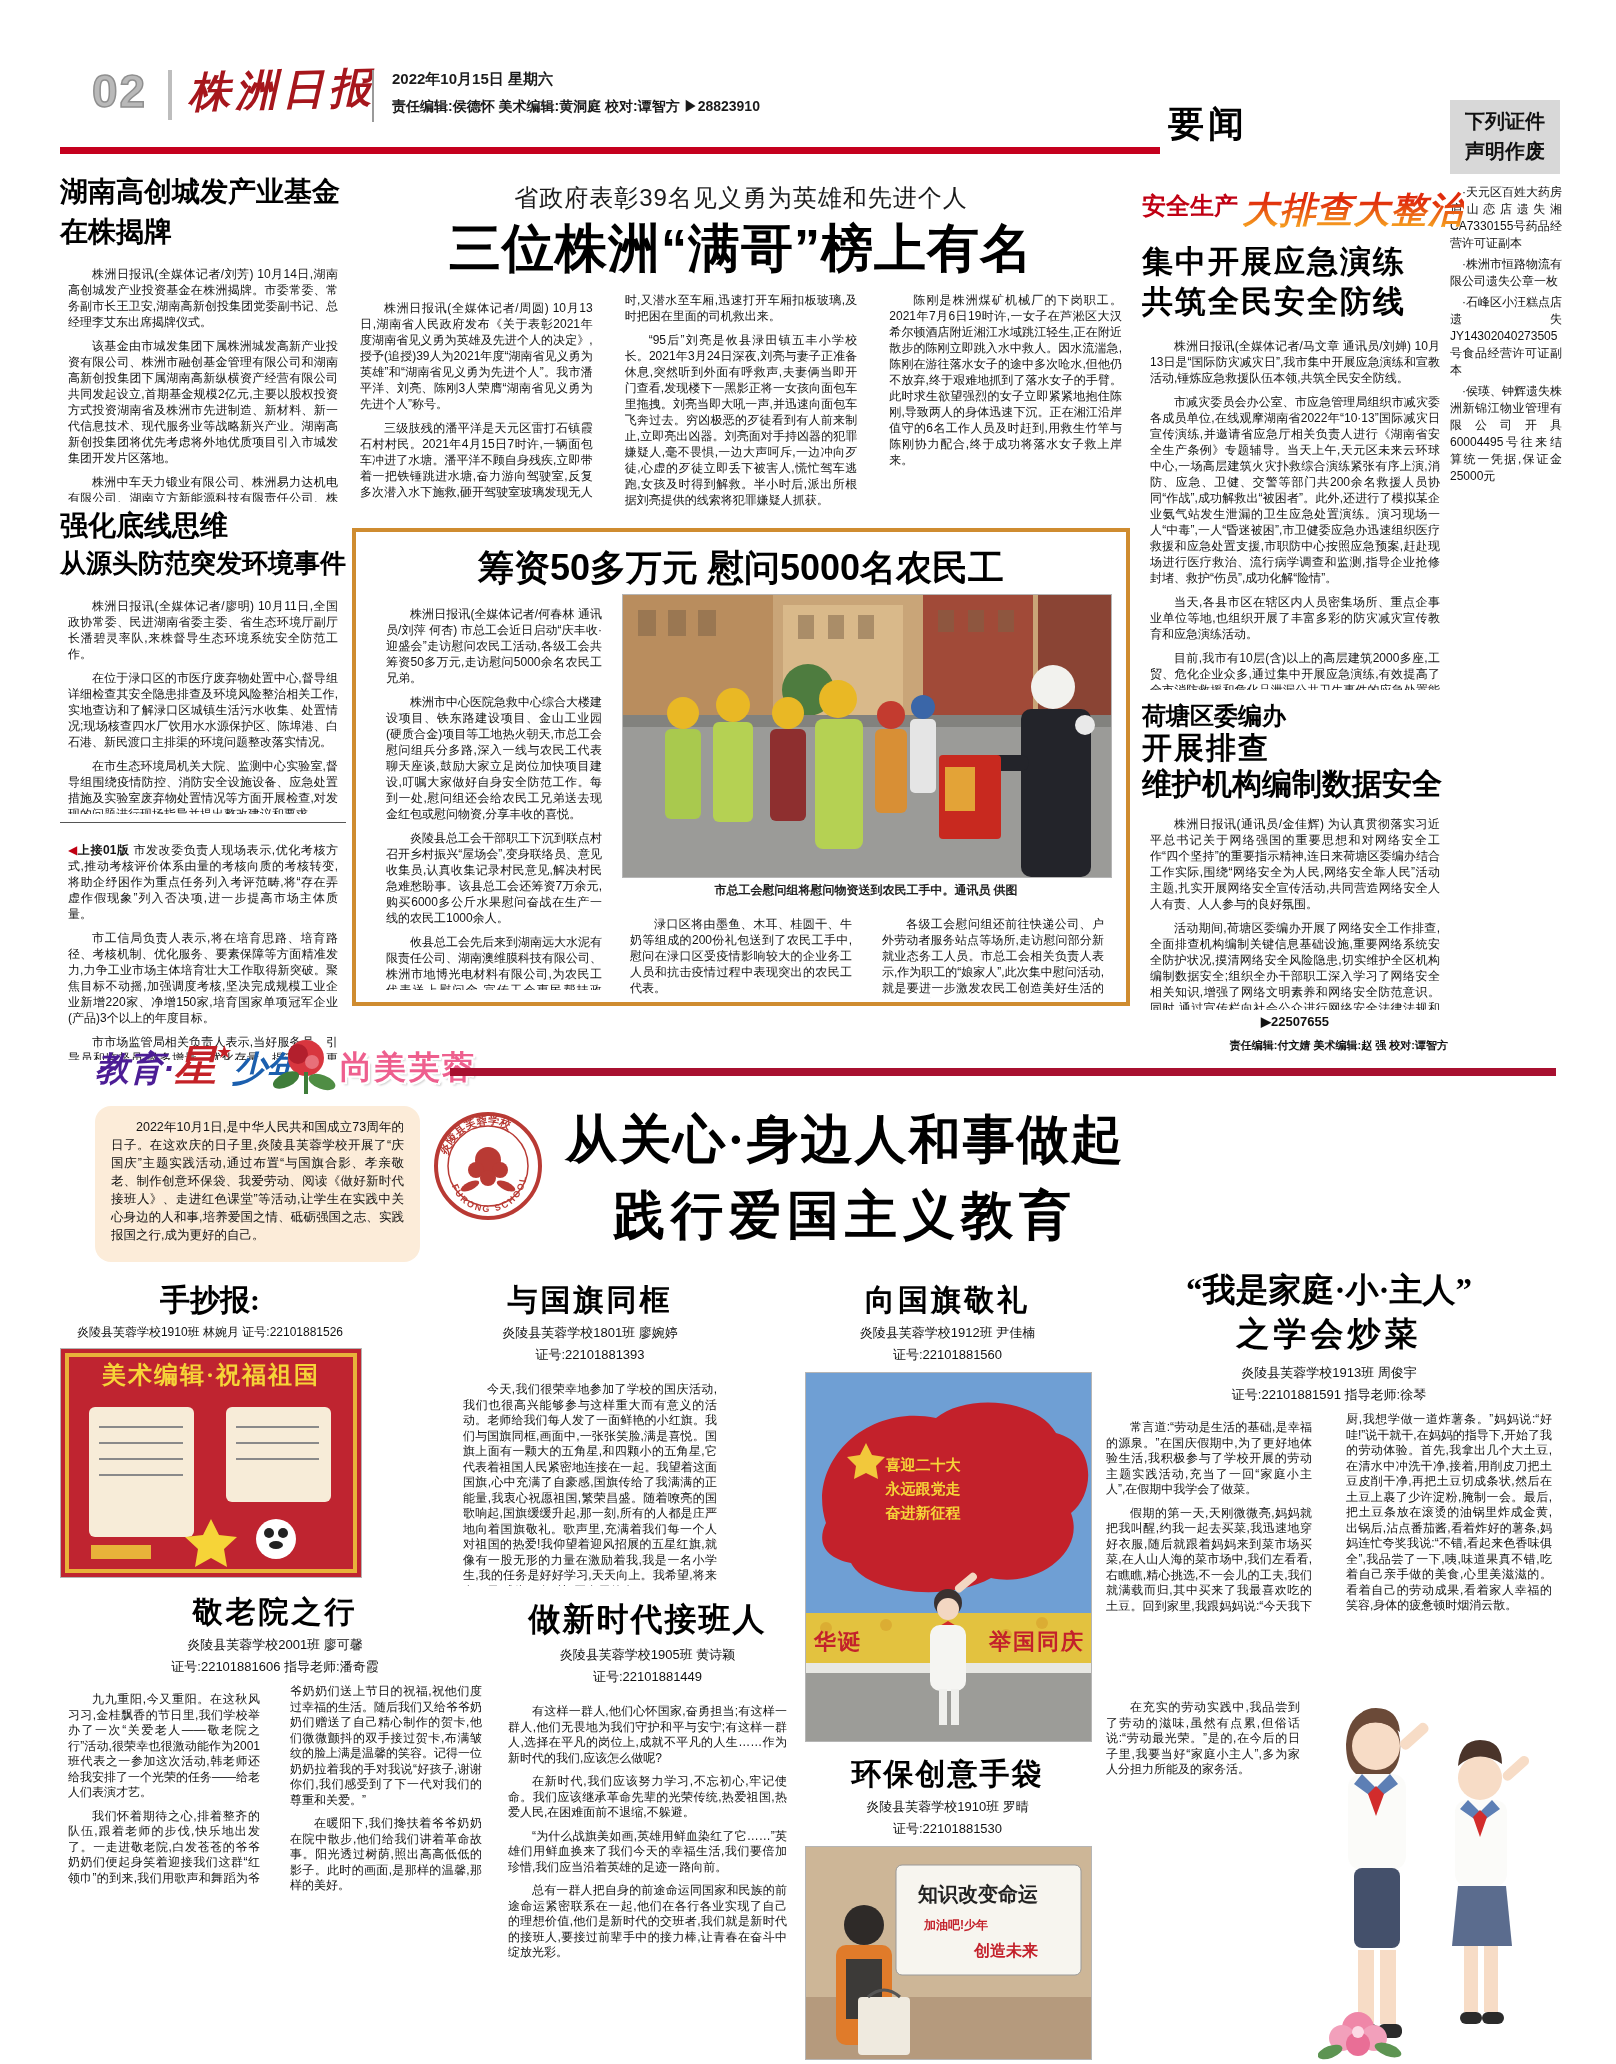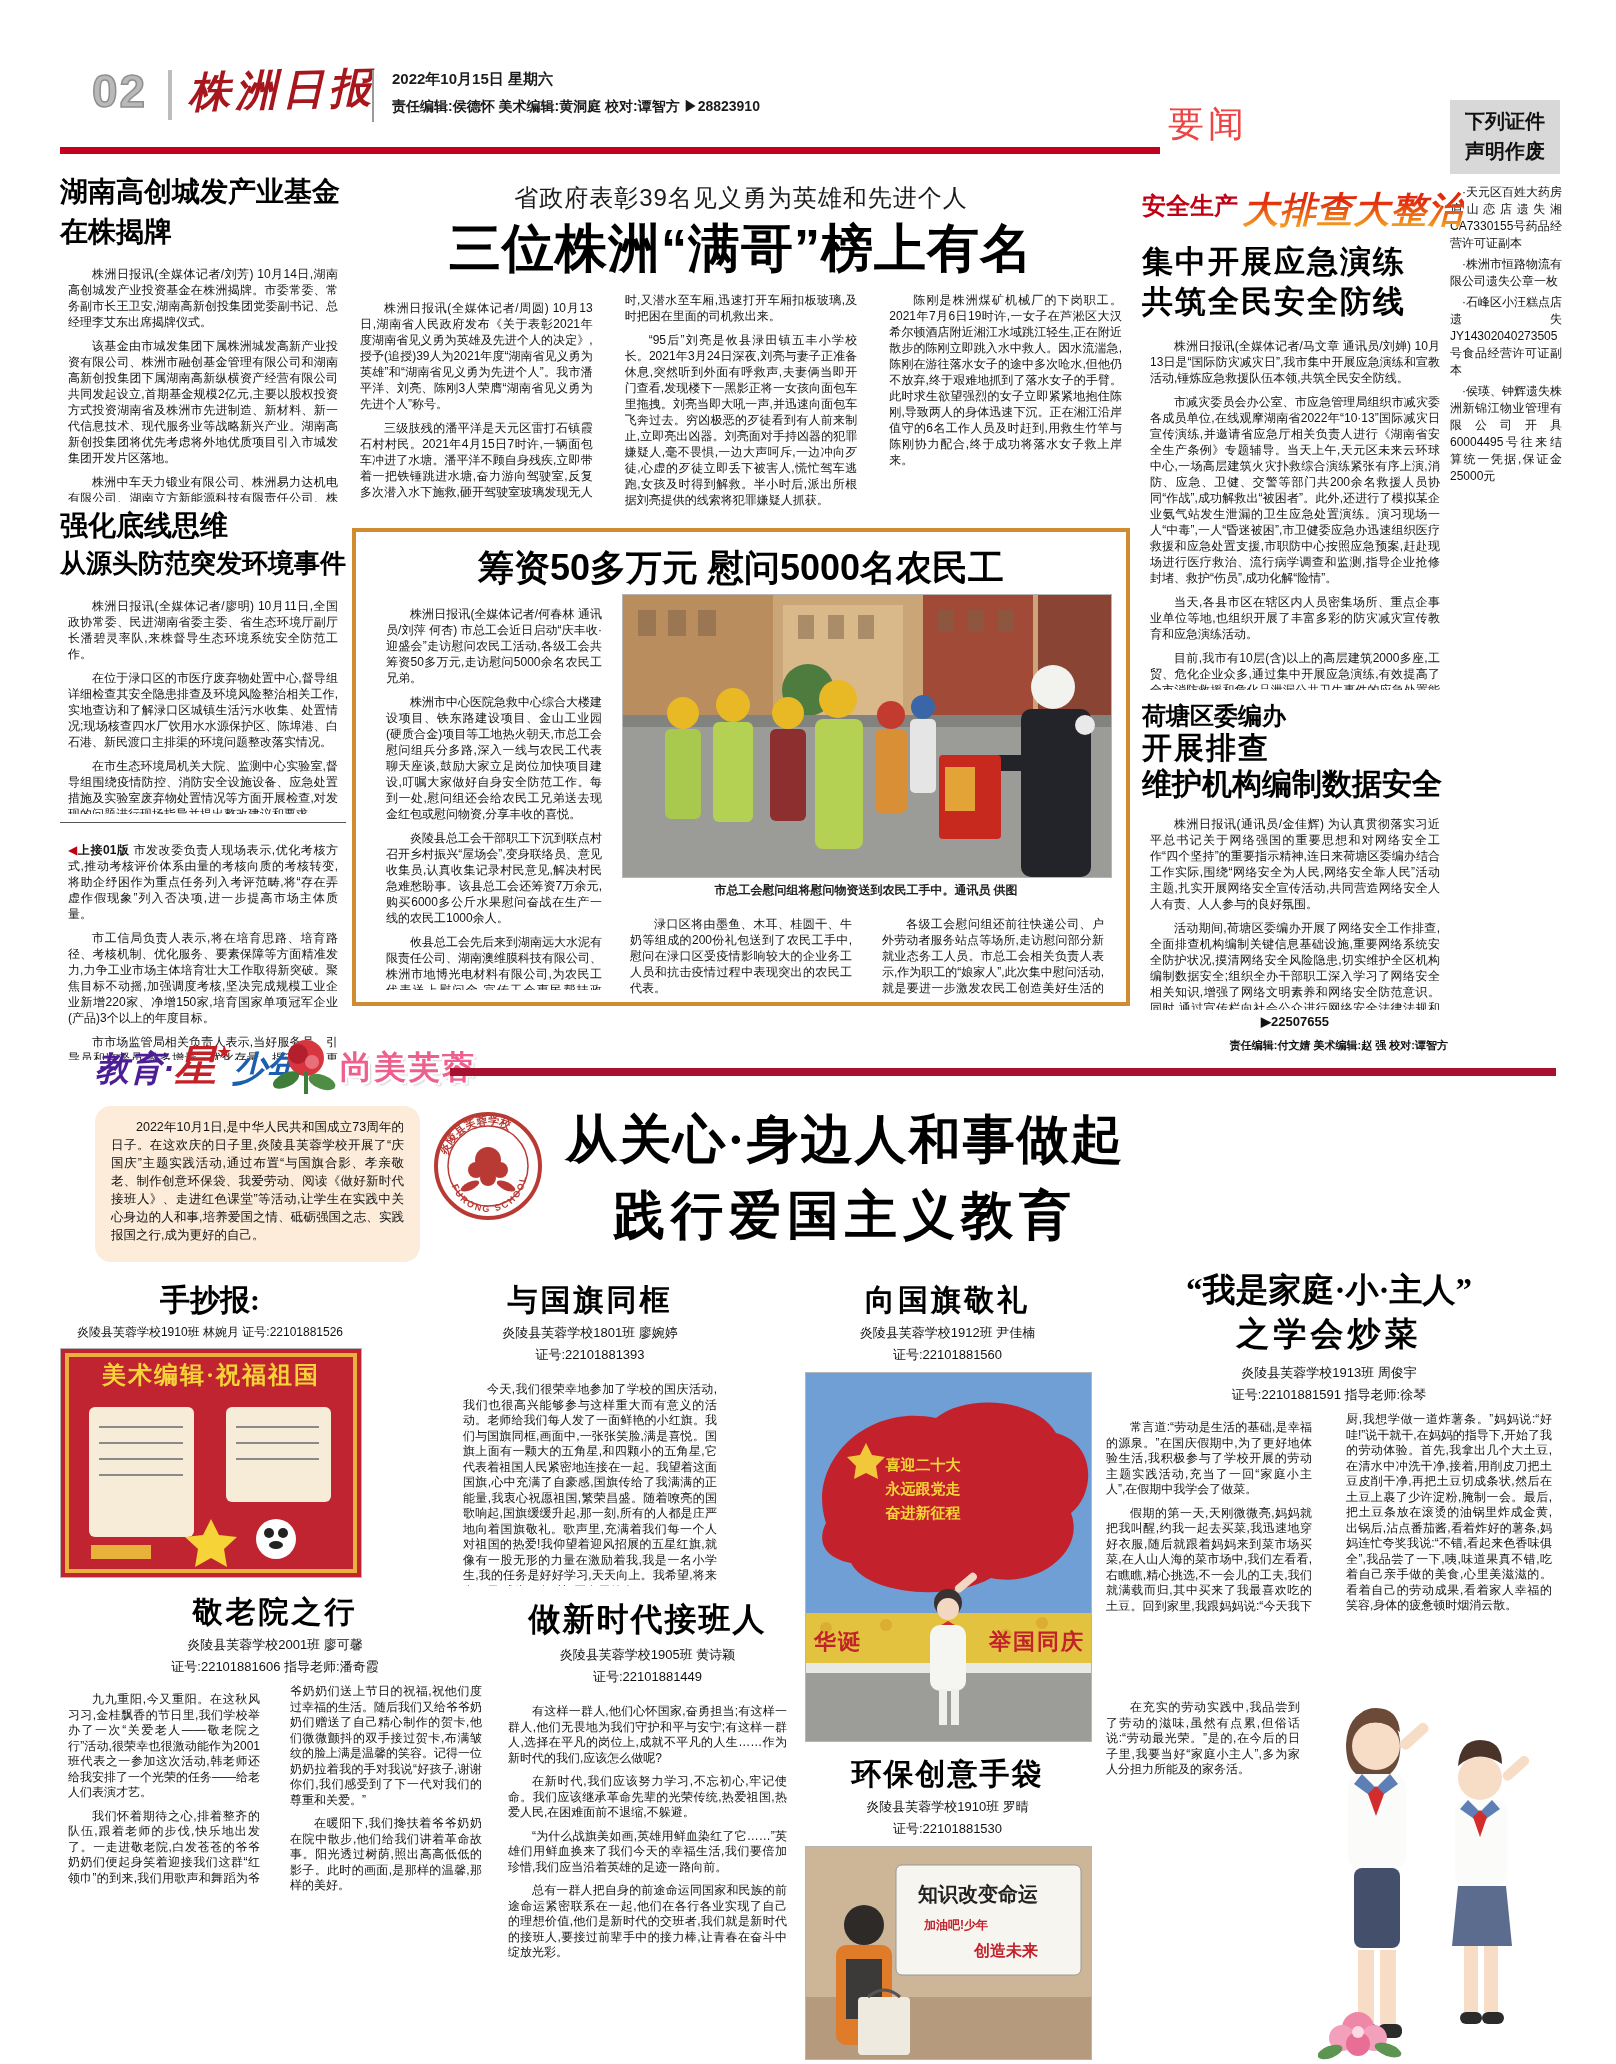--- a/index.html
+++ b/index.html
@@ -25,21 +25,21 @@
 
 <div id="page">
 
   <div class="abs" style="left:0;top:0;width:1616px;height:160px">
     <div class="abs" style="left:92px;top:64px;font-size:46px;font-weight:bold;color:#b9b9b9;letter-spacing:2px;-webkit-text-stroke:1.5px #8f8f8f;font-family:'Liberation Sans',sans-serif">02</div>
     <div class="abs" style="left:168px;top:70px;width:4px;height:50px;background:#bdbdbd"></div>
     <div class="abs" style="left:188px;top:62px;font-size:42px;font-weight:bold;font-style:italic;color:#a6161c;font-family:'Liberation Serif',serif;letter-spacing:5px;transform:rotate(-1.5deg)">株洲日报</div>
     <div class="abs" style="left:372px;top:70px;width:2px;height:52px;background:#9a9a9a"></div>
     <div class="abs" style="left:392px;top:70px;font-size:15px;font-weight:bold;color:#1a1a1a">2022年10月15日  星期六</div>
     <div class="abs" style="left:392px;top:98px;font-size:14px;font-weight:bold;color:#1a1a1a">责任编辑:侯德怀   美术编辑:黄洞庭   校对:谭智方  ▶28823910</div>
-    <div class="abs" style="left:1168px;top:100px;font-size:36px;font-weight:normal;color:#ef4444;letter-spacing:4px">要闻</div>
+    <div class="abs" style="left:1168px;top:100px;font-size:36px;font-weight:bold;color:#000000;letter-spacing:4px">要闻</div>
     <div class="abs rule-red" style="left:60px;top:147px;width:1100px;height:7px"></div>
   </div>
 
   <div class="abs" style="left:1450px;top:100px;width:112px;height:460px">
     <div style="background:#d8d8d8;width:110px;height:74px;text-align:center;padding-top:6px;box-sizing:border-box">
       <div style="font-size:20px;font-weight:bold;line-height:30px">下列证件</div>
       <div style="font-size:20px;font-weight:bold;line-height:30px">声明作废</div>
     </div>
     <div style="margin-top:10px">
       <p class="notice-p">·天元区百姓大药房庐山恋店遗失湘CA7330155号药品经营许可证副本</p>

